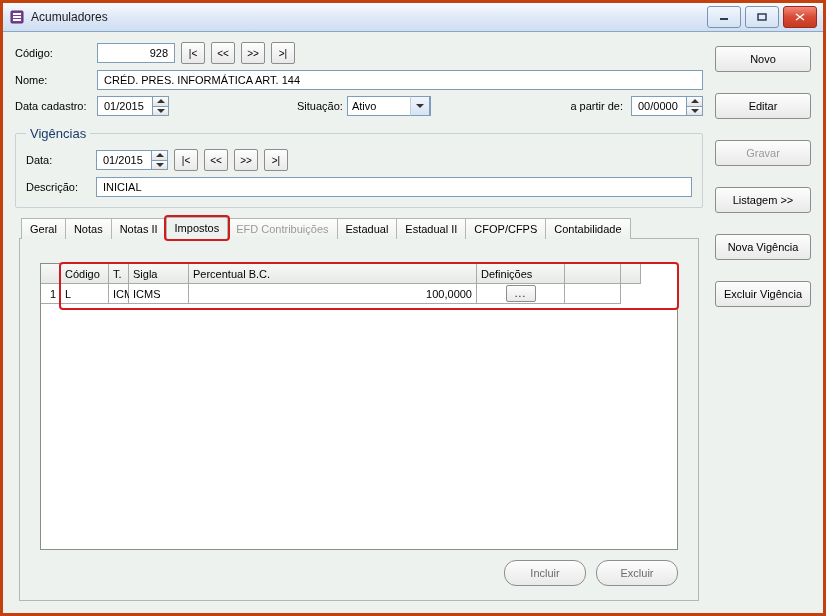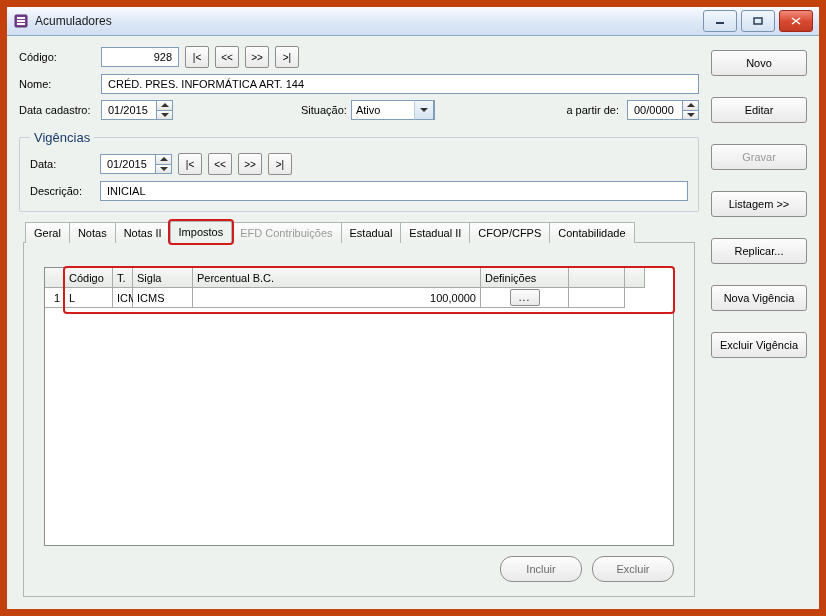--- a/index.html
+++ b/index.html
@@ -7,21 +7,21 @@
     padding: 0;
     font-family: Tahoma, Arial, sans-serif;
     font-size: 11px;
     color: #000;
     background: #e0e8e0;
   }
   .window {
     width: 826px;
     height: 616px;
     background: #eef2ee;
-    border: 7px solid #c2410c;
+    border: 3px solid #c2410c;
     box-sizing: border-box;
     display: flex;
     flex-direction: column;
   }
   
   .titlebar {
     height: 28px;
     background: linear-gradient(180deg, #f9fbff 0%, #dfe9f7 50%, #cfdef2 100%);
     border-bottom: 1px solid #8aa7c4;
     display: flex;
@@ -516,20 +516,19 @@
         </div>
       </div>
 
     </div>
 
     <div class="right">
       <div class="side-btn">Novo</div>
       <div class="side-btn">Editar</div>
       <div class="side-btn disabled">Gravar</div>
       <div class="side-btn">Listagem &gt;&gt;</div>
-      <div class="side-btn">Replicar...</div>
       <div class="side-btn">Nova Vigência</div>
       <div class="side-btn">Excluir Vigência</div>
     </div>
 
   </div>
 
 </div>
 
 </body></html>

